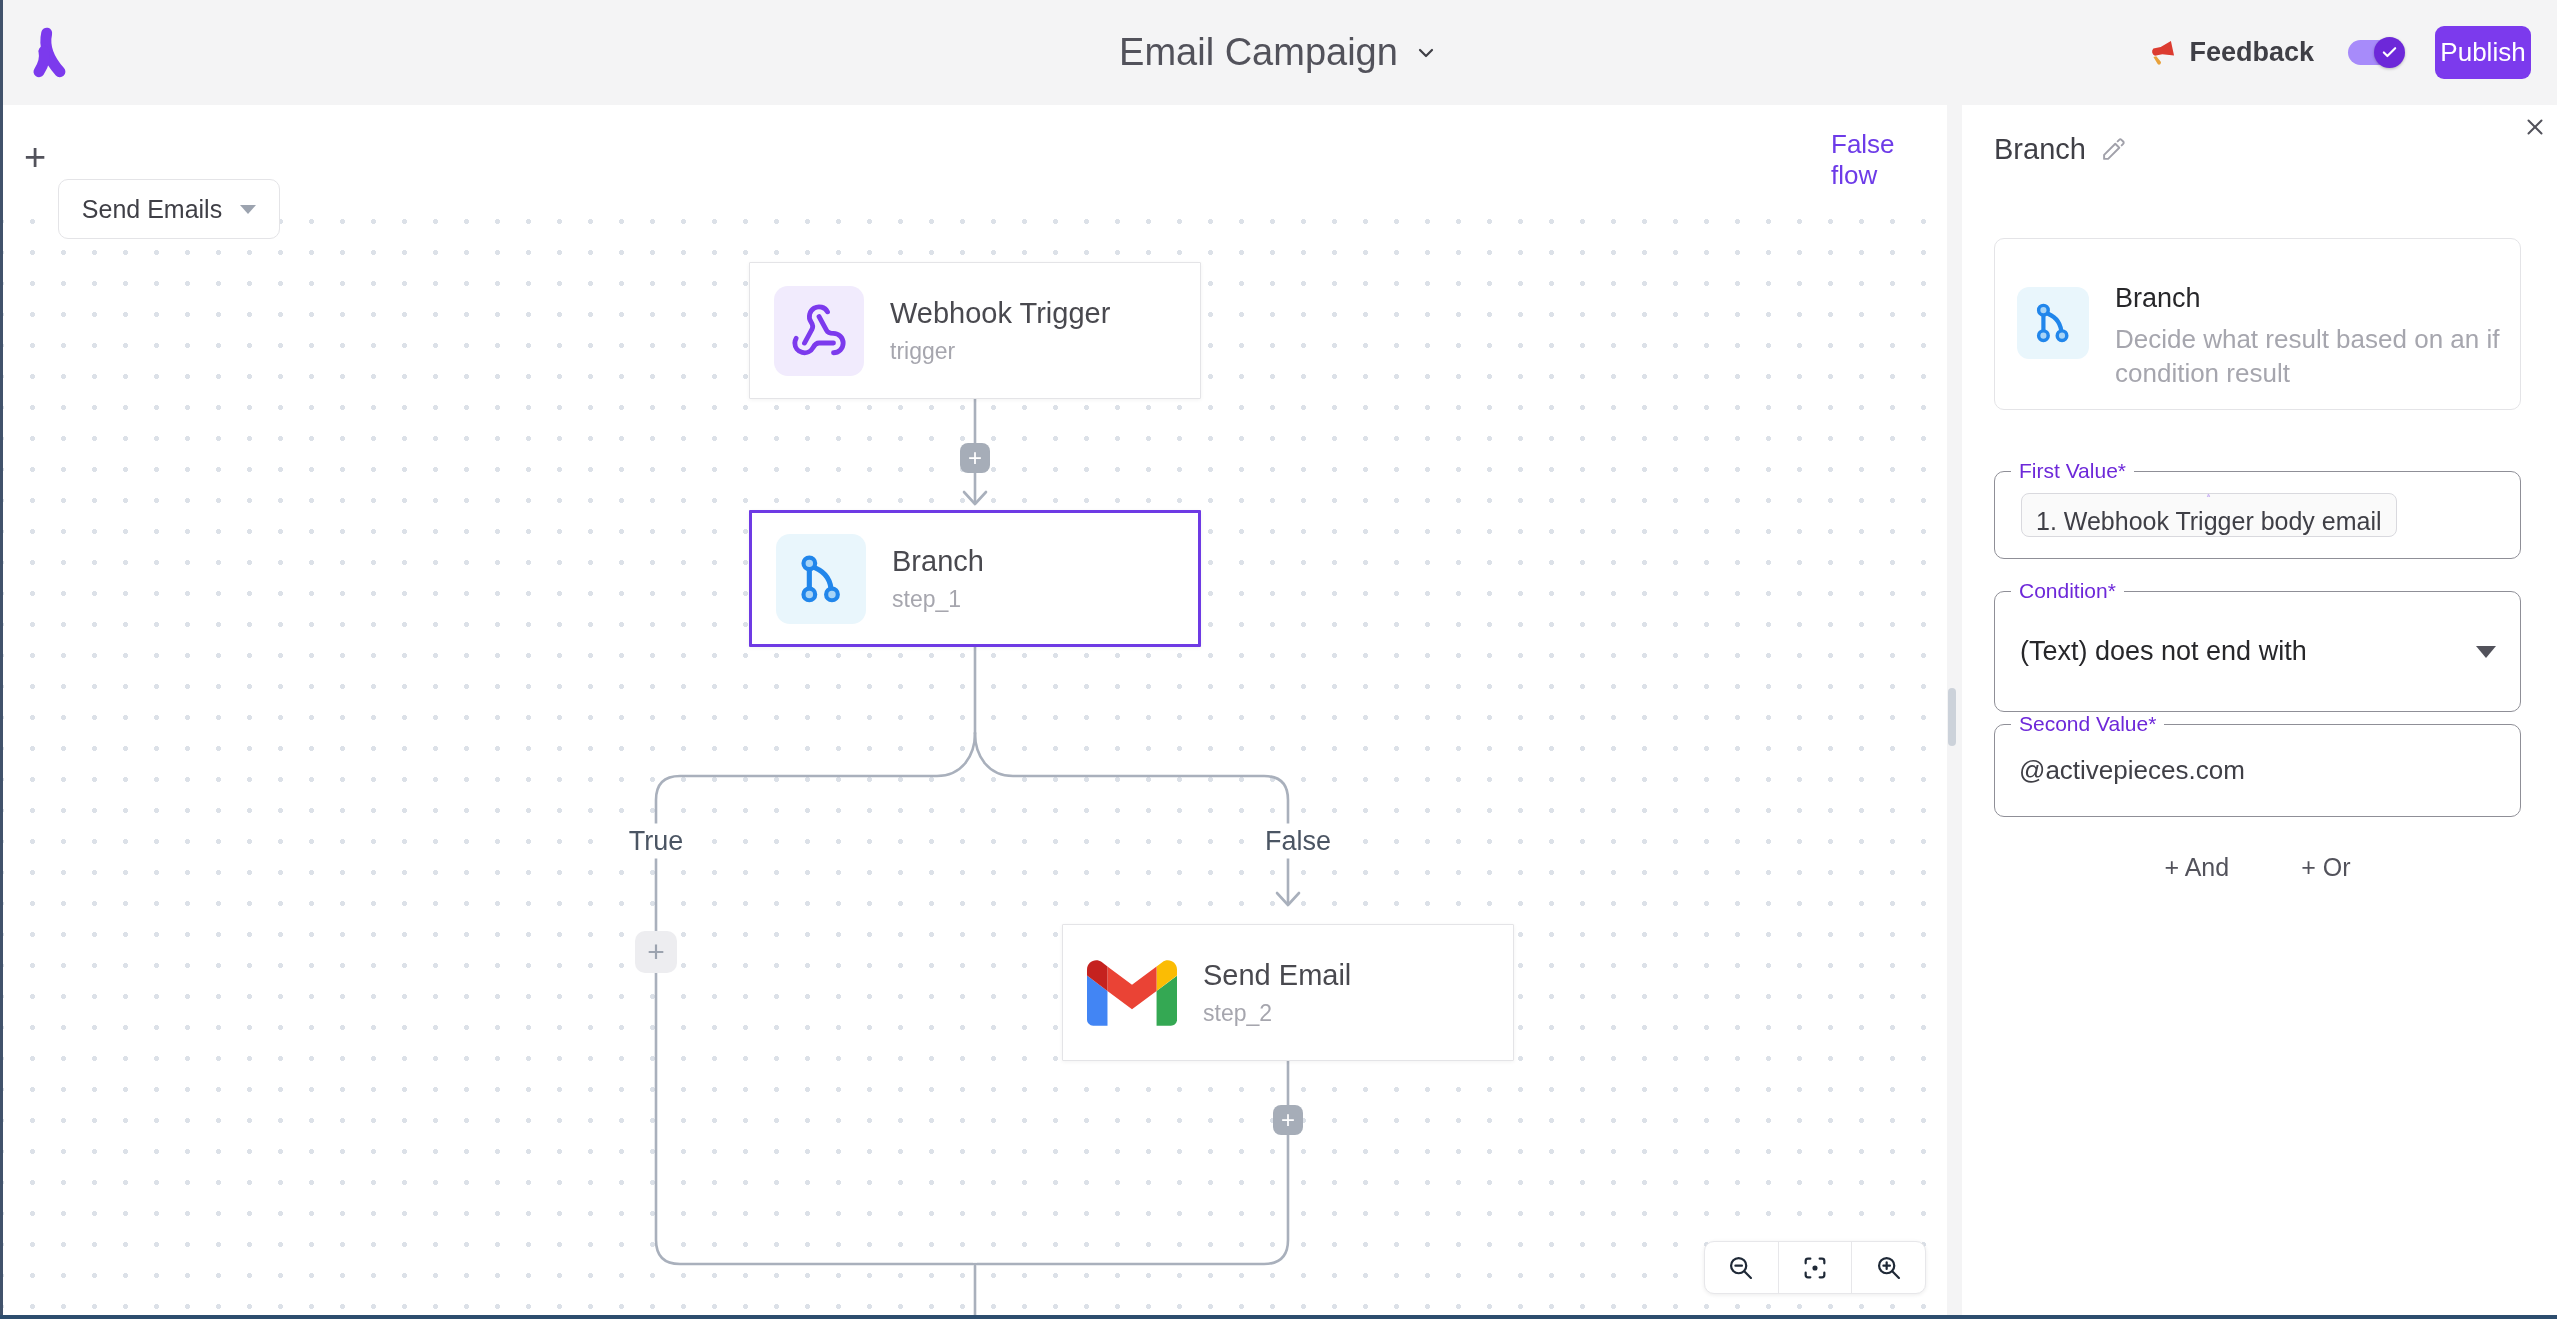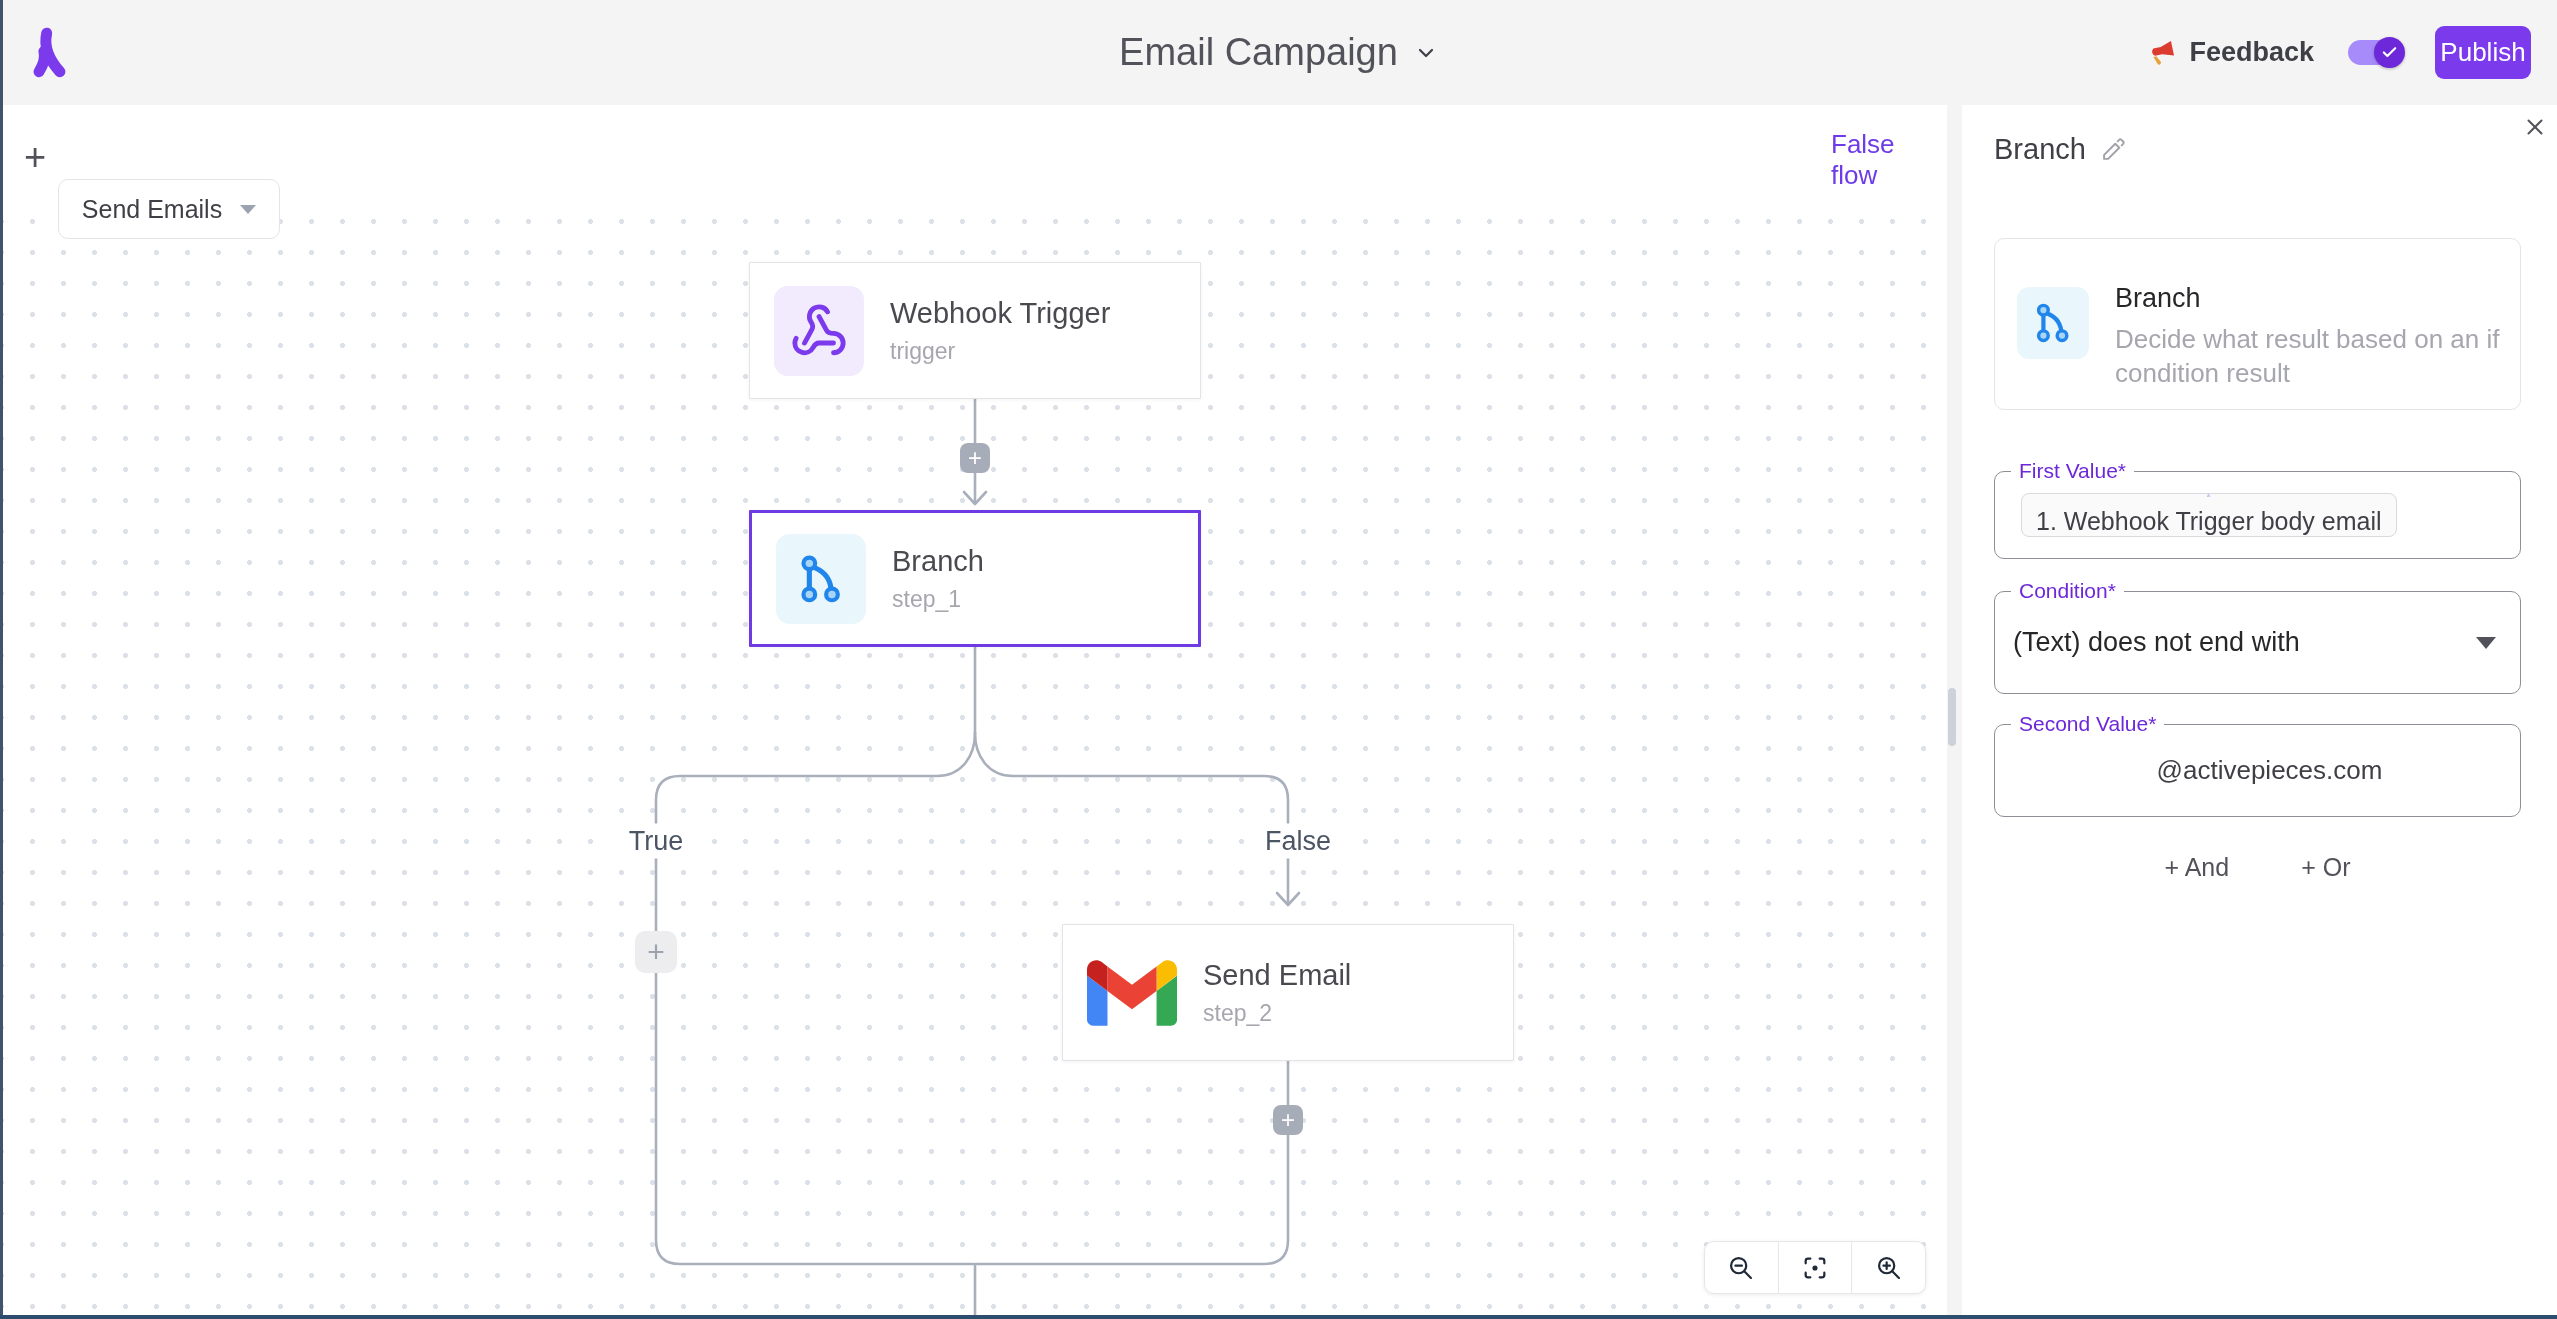--- a/index.html
+++ b/index.html
@@ -67,22 +67,22 @@
 
   .piece-card { position:absolute; left:32px; top:133px; width:527px; height:172px; border:1.5px solid #e4e4e7; border-radius:10px; display:flex; align-items:flex-start; padding:44px 0 0 22px; gap:26px; }
   .piece-card .node-icon { width:72px; height:72px; border-radius:12px; margin-top:4px; }
   .piece-name { font-size:27px; color:#27272a; font-weight:500; margin-bottom:8px; }
   .piece-desc { font-size:26px; color:#a6a6ae; line-height:34px; width:410px; margin-top:-56px; padding-top:56px; }
   .piece-texts { display:flex; flex-direction:column; }
 
   .field { position:absolute; left:32px; width:527px; border:1.5px solid #8f8f97; border-radius:10px; background:#fff; }
   .field-legend { position:absolute; left:16px; top:-13px; background:#fff; padding:0 8px; font-size:21px; color:#6d28d9; white-space:nowrap; }
   .field.first { top:366px; height:88px; display:flex; align-items:center; padding-left:26px; }
-  .field.cond { top:486px; height:103px; display:flex; align-items:center; padding:0 24px 0 18px; cursor:pointer; }
-  .field.second { top:619px; height:93px; display:flex; align-items:center; padding-left:24px; cursor:text;justify-content:center; }
+  .field.cond { top:486px; height:121px; display:flex; align-items:center; padding:0 24px 0 25px; cursor:pointer; }
+  .field.second { top:619px; height:93px; display:flex; align-items:center; padding-left:24px; cursor:text; }
   .token-chip { display:inline-flex; align-items:center; gap:10px; height:44px; padding:0 14px; border:1.5px solid #d9d9de; border-radius:8px; background:#fafafa; cursor:pointer;flex-direction:column; }
   .token-text { font-size:25px; color:#3f3f46; }
   .cond-value { font-size:27px; color:#27272a; flex:1; }
   .tri-md { width:0; height:0; border-left:10px solid transparent; border-right:10px solid transparent; border-top:12px solid #52525b; }
   .second-value { font-size:26px; color:#3f3f46; }
 
   .andor-row { position:absolute; left:32px; top:742px; width:527px; display:flex; justify-content:center; gap:52px; }
   .andor-btn { font-size:25px; color:#52525b; cursor:pointer; padding:6px 10px; }
 </style>
 </head>

